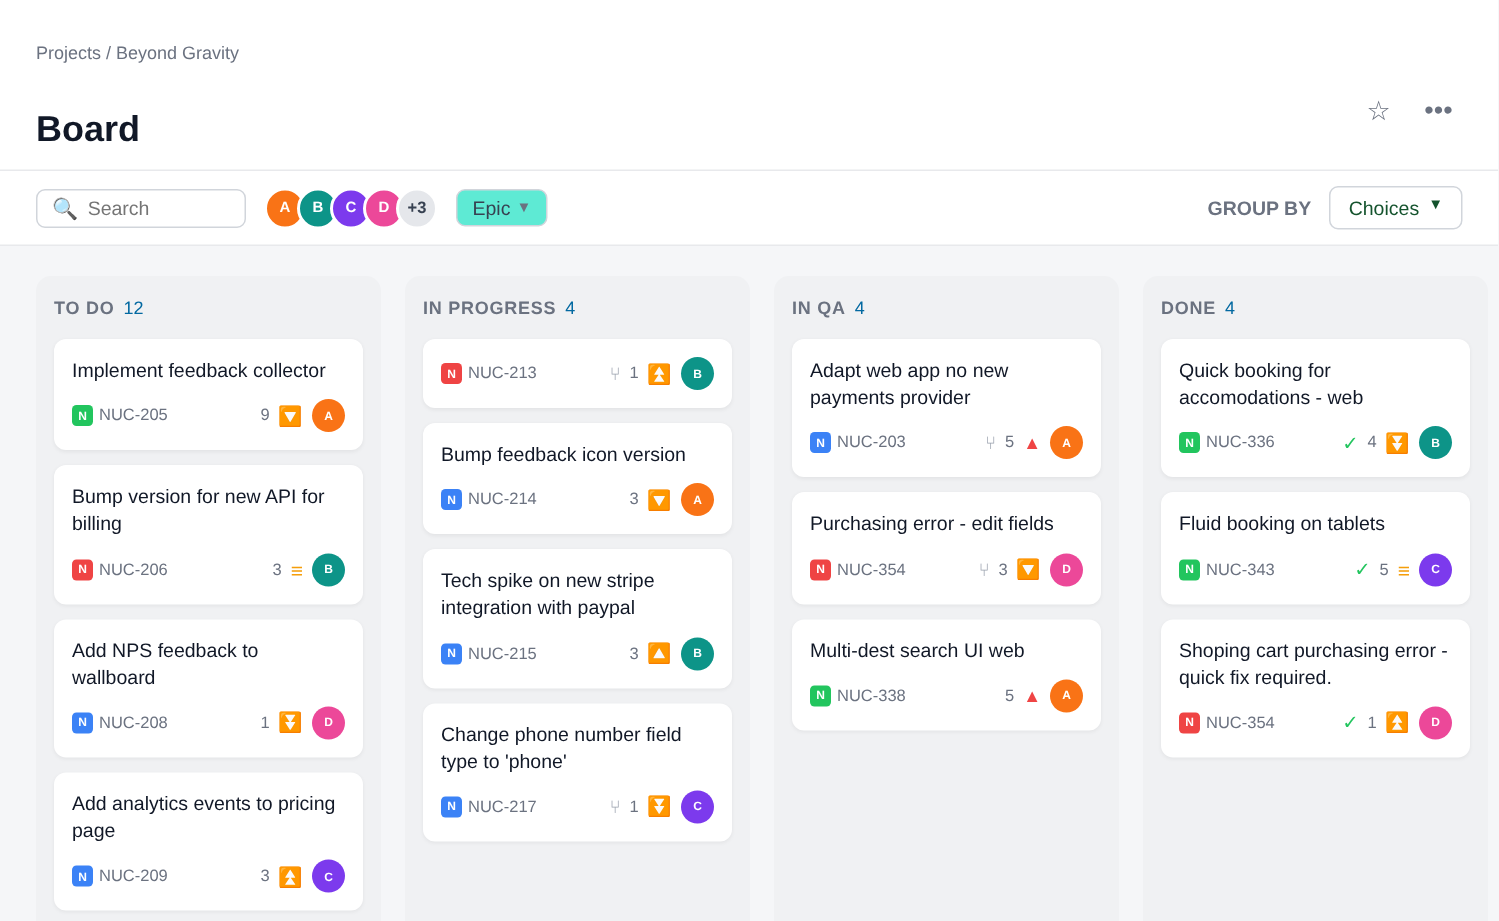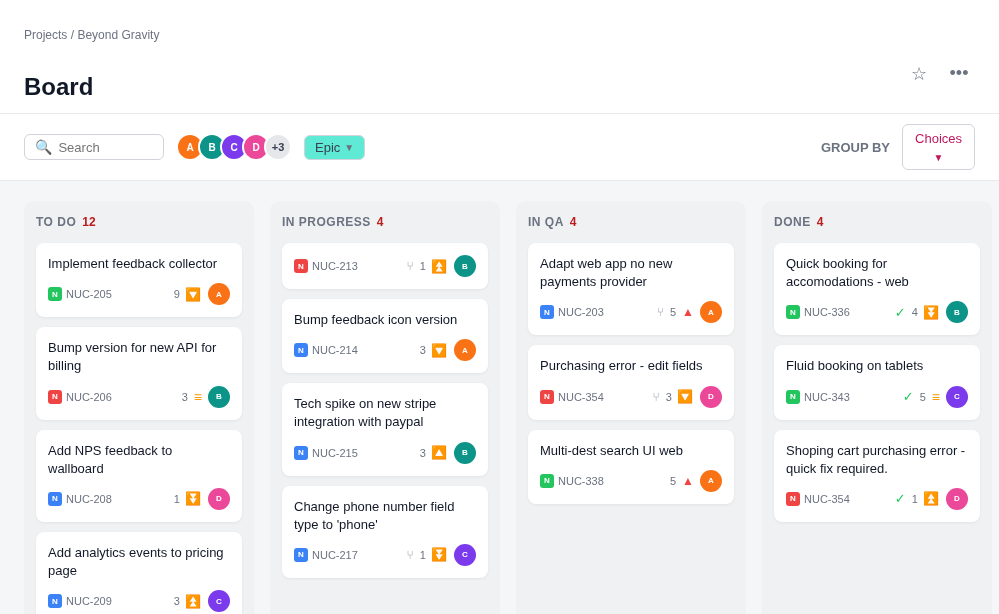--- a/index.html
+++ b/index.html
@@ -21,30 +21,30 @@
     .search-box { display: flex; align-items: center; border: 1px solid #d1d5db; border-radius: 6px; padding: 4px 10px; gap: 6px; background: #fff; width: 140px; }
     .search-box input { border: none; outline: none; font-size: 13px; color: #374151; width: 100%; }
     .search-icon { color: #9ca3af; font-size: 14px; }
     .avatars { display: flex; align-items: center; }
     .avatar { width: 28px; height: 28px; border-radius: 50%; border: 2px solid #fff; margin-left: -6px; overflow: hidden; display: flex; align-items: center; justify-content: center; font-size: 10px; font-weight: 600; color: #fff; }
     .avatar:first-child { margin-left: 0; }
     .avatar-count { background: #e5e7eb; color: #374151; font-size: 11px; font-weight: 600; width: 28px; height: 28px; border-radius: 50%; border: 2px solid #fff; margin-left: -6px; display: flex; align-items: center; justify-content: center; }
     .filter-btn { display: flex; align-items: center; gap: 4px; padding: 4px 10px; border: 1px solid #d1d5db; border-radius: 6px; background: #5eead4; cursor: pointer; font-size: 13px; color: #374151; }
     .spacer { flex: 1; }
     .group-by-label { font-size: 13px; color: #6b7280; font-weight: 700; }
-    .choices-btn { display: flex; gap: 6px; padding: 6px 12px; border: 1px solid #d1d5db; border-radius: 6px; background: #fff; cursor: pointer; font-size: 13px; color: #be185d; font-weight: 500; flex-direction: column; }
+    .choices-btn { display: flex; gap: 6px; padding: 6px 12px; border: 1px solid #d1d5db; border-radius: 6px; background: #fff; cursor: pointer; font-size: 13px; color: #14532d; font-weight: 500; }
 
     
     .board { display: flex; gap: 16px; padding: 20px 24px; overflow-x: auto; min-height: 500px; }
 
     
     .column { background: #f0f1f3; border-radius: 10px; width: 230px; min-width: 230px; padding: 14px 12px; }
     .column-header { display: flex; align-items: center; gap: 6px; margin-bottom: 14px; }
     .column-title { font-size: 12px; font-weight: 700; color: #6b7280; text-transform: uppercase; letter-spacing: 0.5px; }
-    .column-count { font-size: 12px; color: #b91c1c; font-weight: 700; }
+    .column-count { font-size: 12px; color: #0369a1; font-weight: 400; }
 
     
     .card { background: #fff; border-radius: 8px; padding: 12px; margin-bottom: 10px; box-shadow: 0 1px 3px rgba(0,0,0,0.06); cursor: pointer; }
     .card-title { font-size: 13px; color: #111827; line-height: 1.4; margin-bottom: 10px; font-weight: 500; }
     .card-meta { display: flex; align-items: center; gap: 6px; }
     .card-id { display: flex; align-items: center; gap: 4px; font-size: 11px; color: #6b7280; font-weight: 500; }
     .card-id-icon { width: 14px; height: 14px; border-radius: 3px; display: flex; align-items: center; justify-content: center; font-size: 8px; color: #fff; font-weight: 700; flex-shrink: 0; }
     .card-id-text { font-size: 11px; color: #6b7280; }
     .meta-spacer { flex: 1; }
     .card-count { font-size: 11px; color: #6b7280; font-weight: 500; }

